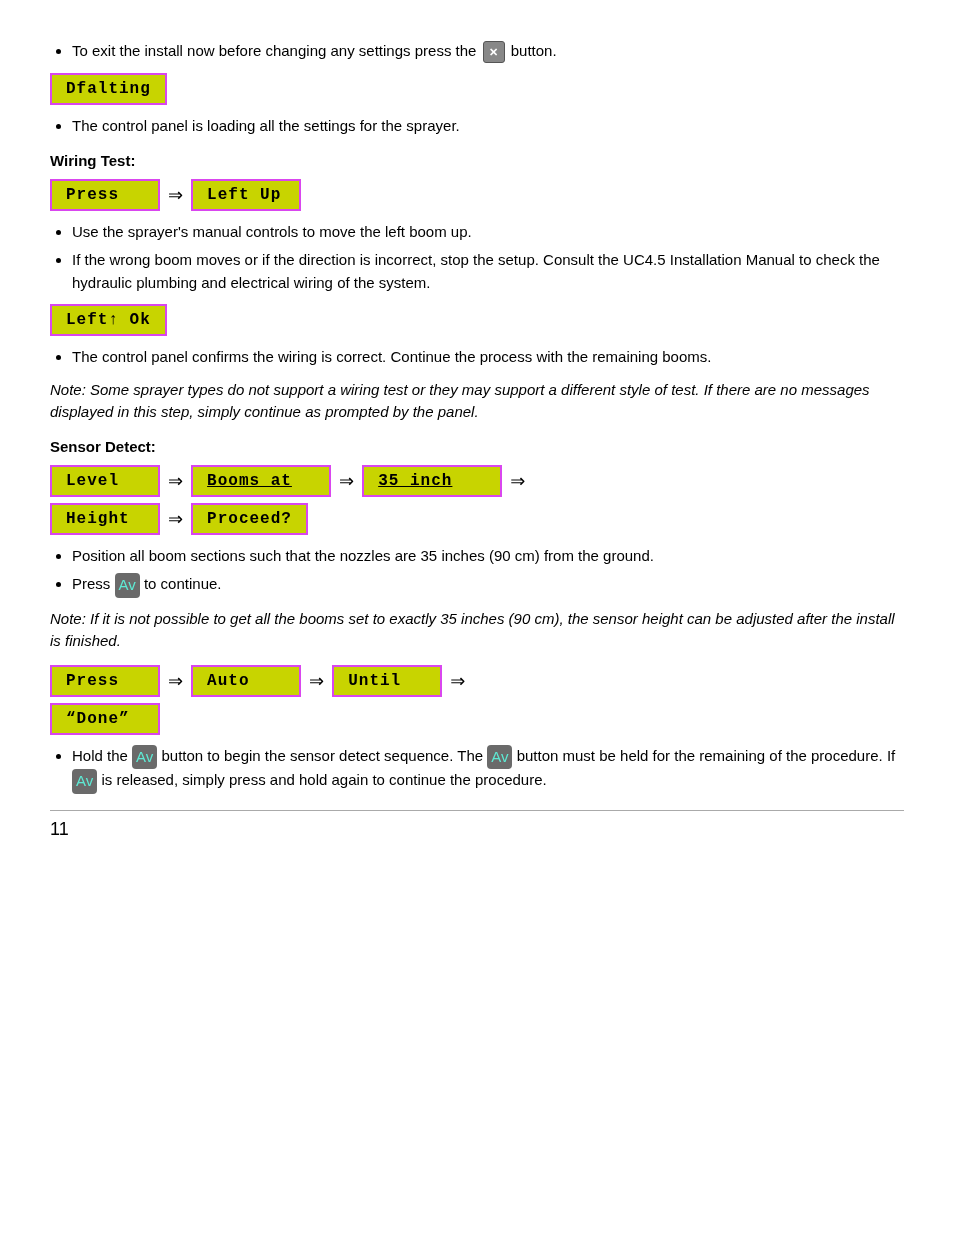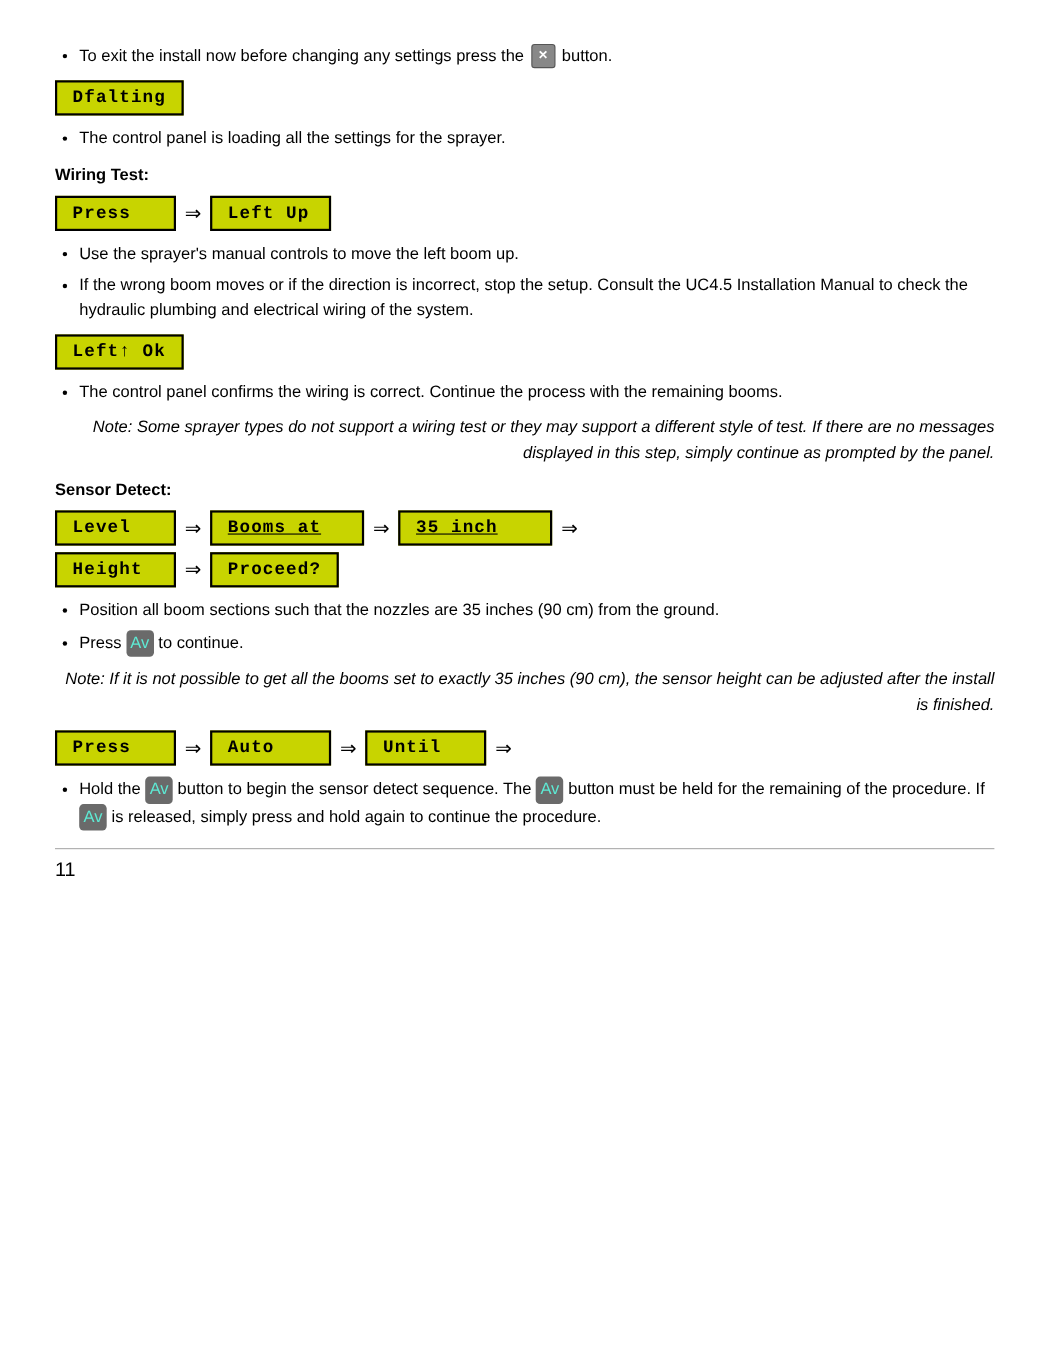--- a/index.html
+++ b/index.html
@@ -27,34 +27,33 @@
 
     .section-heading {
       font-weight: bold;
       margin: 14px 0 8px 0;
     }
 
     .note-italic {
       font-style: italic;
       margin: 8px 0 12px 0;
       line-height: 1.5;
-      text-align: right;
     }
 
     
     .lcd-row {
       display: flex;
       align-items: center;
       margin: 6px 0;
       gap: 4px;
     }
 
     .lcd-box {
       background: #c8d400;
-      border: 2px solid #000000;
+      border: 2px solid #d946ef;
       padding: 5px 14px;
       font-family: 'Courier New', Courier, monospace;
       font-size: 16px;
       font-weight: bold;
       color: #000;
       min-width: 80px;
       display: inline-flex;
       align-items: center;
       justify-content: flex-start;
       letter-spacing: 1px;
@@ -198,20 +197,23 @@
 
 <div class="lcd-grid">
   <div class="lcd-row">
     <div class="lcd-box lcd-box-medium">Press</div>
     <span class="arrow">⇒</span>
     <div class="lcd-box lcd-box-medium">Auto</div>
     <span class="arrow">⇒</span>
     <div class="lcd-box lcd-box-medium">Until</div>
     <span class="arrow">⇒</span>
   </div>
+  <div class="lcd-row" style="margin-top:4px;">
+    <div class="lcd-box lcd-box-medium">“Done”</div>
+  </div>
 </div>
 
 <ul>
   <li>
     <span>Hold the</span>
     <span class="btn-icon-av">Av</span>
     <span>button to begin the sensor detect sequence.  The</span>
     <span class="btn-icon-av">Av</span>
     <span>button must be held for the remaining of the procedure.  If</span>
     <span class="btn-icon-av">Av</span>

